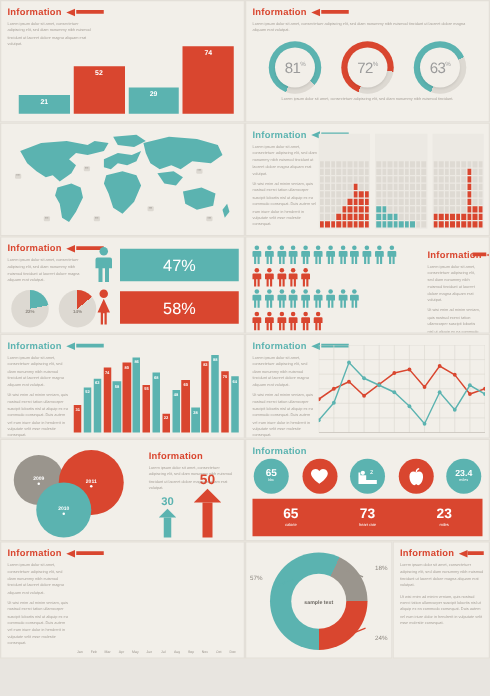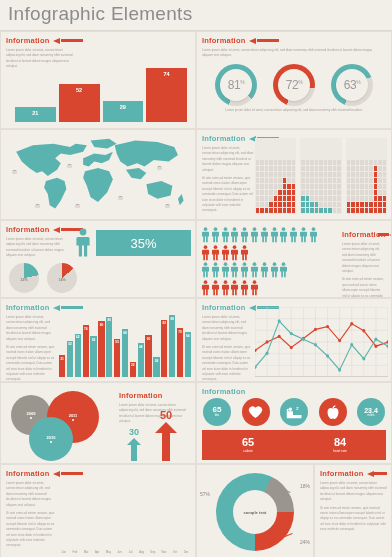--- a/index.html
+++ b/index.html
@@ -130,23 +130,20 @@
   .bigdonut .hole{position:absolute;inset:17px;border-radius:50%;background:#f2efe9;
      display:flex;align-items:center;justify-content:center;font-size:4.2px;font-weight:700;color:#6e6a64;}
   .dlab{position:absolute;font-size:5px;color:#8e8880;}
   .dleader{position:absolute;height:1px;}
 </style>
 </head>
 <body>
 
 <div class="page">
 
-  <div class="header">
-    <h1>Infographic Elements</h1>
-  </div>
 
   <div class="row">
 
     <div class="panel p-left" style="height:98px">
       <div class="info-head">
         <span class="info-title red">Information</span>
         <span class="arrow red">
             <span class="head"></span>
             <span class="shaft"></span>
           </span>
@@ -574,21 +571,28 @@
           <div class="pie" style="background: conic-gradient(rgb(217, 70, 47) 0%, rgb(217, 70, 47) 14%, rgb(221, 217, 210) 14%, rgb(221, 217, 210) 100%);">
             <span class="plabel">14%</span>
           </div>
         </div>
       <div class="gender">
         <div class="grow">
           <svg width="16" height="30" viewBox="0 0 16 30">
             <circle cx="8" cy="4" r="3.4" fill="#5bb3b0"></circle>
             <path d="M3,9 h10 a1.6,1.6 0 0 1 1.6,1.6 v7 h-2.4 v11 h-3.2 v-11 h-2 v11 h-3.2 v-11 h-2.4 v-7 a1.6,1.6 0 0 1 1.6,-1.6 z" fill="#5bb3b0"></path>
           </svg>
-          <div class="gbar teal">35%</div>
+          <div class="gbar teal">47%</div>
+        </div>
+        <div class="grow">
+          <svg width="16" height="30" viewBox="0 0 16 30">
+            <circle cx="8" cy="4" r="3.4" fill="#d9462f"></circle>
+            <path d="M8,8 L13,19 h-2.6 v9.6 h-1.8 v-9 h-1.2 v9 h-1.8 v-9.6 h-2.6 z" fill="#d9462f"></path>
+          </svg>
+          <div class="gbar red">58%</div>
         </div>
       </div>
     </div>
 
     <div class="panel p-right" style="height:78px">
       <div class="people" id="people">
           <div class="prow">
             <svg width="9" height="16" viewBox="0 0 16 30">
               <circle cx="8" cy="4" r="3.4" fill="#5bb3b0"></circle>
               <path d="M3,9 h10 a1.6,1.6 0 0 1 1.6,1.6 v7 h-2.4 v11 h-3.2 v-11 h-2 v11 h-3.2 v-11 h-2.4 v-7 a1.6,1.6 0 0 1 1.6,-1.6 z" fill="#5bb3b0"></path>
@@ -945,22 +949,26 @@
           <span class="big" style="font-size:7px">23.4</span>
           <span class="sml">miles</span>
         </div>
       </div>
       <div class="statbar" id="statbar">
           <div class="stat">
             <span class="v">65</span>
             <span class="k">calorie</span>
           </div>
           <div class="stat">
-            <span class="v">84</span>
+            <span class="v">73</span>
             <span class="k">heart rate</span>
+          </div>
+          <div class="stat">
+            <span class="v">23</span>
+            <span class="k">miles</span>
           </div>
         </div>
     </div>
   </div>
 
   <div class="row">
 
     <div class="panel p-left" style="height:94px">
       <div class="info-head">
         <span class="info-title red">Information</span>

